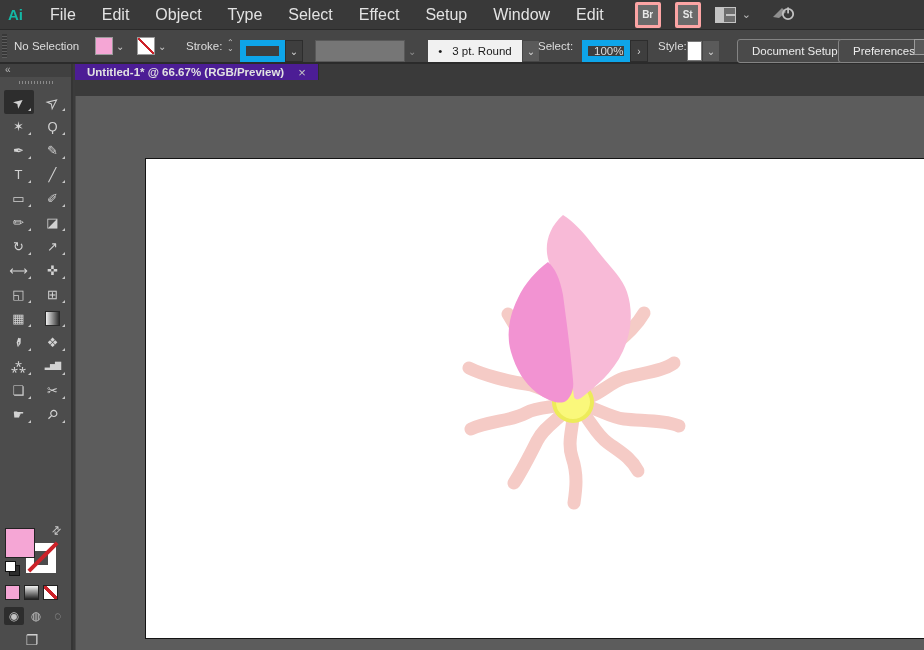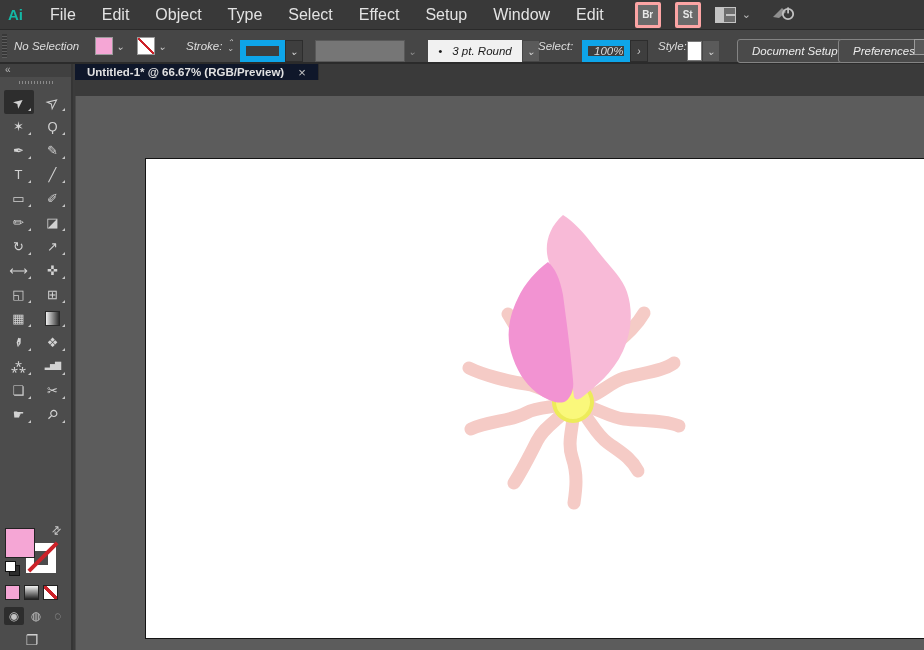--- a/index.html
+++ b/index.html
@@ -18,21 +18,21 @@
           color:#E8E8E8;font-size:10px;font-weight:bold;display:flex;align-items:center;justify-content:center;}
   .ws-icon{width:19px;height:14px;border:1px solid #C4C4C4;position:relative;background:#6d6d6d;}
   .ws-icon::before{content:'';position:absolute;left:0;top:0;width:8px;height:100%;background:#C4C4C4;}
   .ws-icon::after{content:'';position:absolute;right:0;top:6px;width:9px;height:2px;background:#C4C4C4;}
   .chev{color:#BDBDBD;font-size:11px;line-height:1;}
   .gpu{margin-left:6px;}
 
   
   .control-bar{position:absolute;left:0;top:30px;width:924px;height:34px;background:#464646;
                border-bottom:2px solid #2B2B2B;box-sizing:border-box;font-size:11.5px;color:#DDD;}
-  .cb{position:absolute;top:0;height:32px;display:flex;align-items:center;font-style:italic;}
+  .cb{position:absolute;top:0;height:32px;display:flex;align-items:center;}
   .cb-grip{left:2px;width:5px;top:4px;height:24px;
            background:repeating-linear-gradient(0deg,#5d5d5d 0 1px,#383838 1px 3px);}
   .swatch{width:18px;height:18px;border:1px solid #9a9a9a;box-sizing:border-box;background:#fff;}
   .none-diag{background:linear-gradient(to top right,#fff 44%,#CC2229 44%,#CC2229 56%,#fff 56%);}
   .combo-chev{color:#C9C9C9;font-size:10px;padding:0 3px;}
   .stepper{display:flex;flex-direction:column;justify-content:center;color:#C9C9C9;font-size:8px;line-height:6px;}
   .dark-field{background:#3E3E3E;border:6px solid #0ea5e9;height:22px;box-sizing:border-box;display:flex;align-items:center;}
   .disabled-combo{background:#767676;border:1px solid #595959;height:22px;box-sizing:border-box;}
   .white-combo{background:#F1F1F1;color:#1a1a1a;height:22px;display:flex;align-items:center;justify-content:center;gap:10px;}
   .chev-btn{background:#5A5A5A;border:1px solid #454545;height:22px;width:18px;display:flex;align-items:center;justify-content:center;color:#D5D5D5;font-size:10px;box-sizing:border-box;}
@@ -73,21 +73,21 @@
   .proxy{width:15px;height:15px;border:1px solid #222;box-sizing:border-box;background:#fff;}
   .proxy.gradient{background:linear-gradient(180deg,#F2F2F2,#222);}
   .proxy.none{background:linear-gradient(to top right,#fff 42%,#CC2229 42%,#CC2229 58%,#fff 58%);}
   .mode-row{position:absolute;left:4px;top:543px;display:flex;gap:2px;}
   .mode{width:20px;height:18px;display:flex;align-items:center;justify-content:center;color:#C2C2C2;font-size:12px;}
   .mode.active{background:#2D2D2D;border-radius:2px;}
   .screen-mode{position:absolute;left:0;top:568px;width:64px;text-align:center;color:#CFCFCF;font-size:14px;}
 
   
   .tab-bar{position:absolute;left:75px;top:64px;width:849px;height:32px;background:#3A3A3A;}
-  .doc-tab{position:absolute;left:0;top:0;height:16px;background:#0f172a;border-right:1px solid #2d2d2d;
+  .doc-tab{position:absolute;left:0;top:0;height:16px;background:#4c1d95;border-right:1px solid #2d2d2d;
            display:flex;align-items:center;padding:0 12px;gap:14px;}
   .doc-tab .title{color:#E2E2E2;font-size:11.5px;font-weight:bold;}
   .doc-tab .close{color:#C6C6C6;font-size:13px;line-height:1;}
   .canvas{position:absolute;left:75px;top:96px;width:849px;height:554px;background:#5C5C5C;overflow:hidden;}
   .canvas::before{content:'';position:absolute;left:0;top:0;width:1px;height:100%;background:#4a4a4a;}
   .artboard{position:absolute;left:70px;top:62px;width:779px;height:479px;background:#FFFFFF;
             border:1px solid #141414;box-sizing:content-box;}
   .artboard svg{display:block;}
 </style>
 </head>

